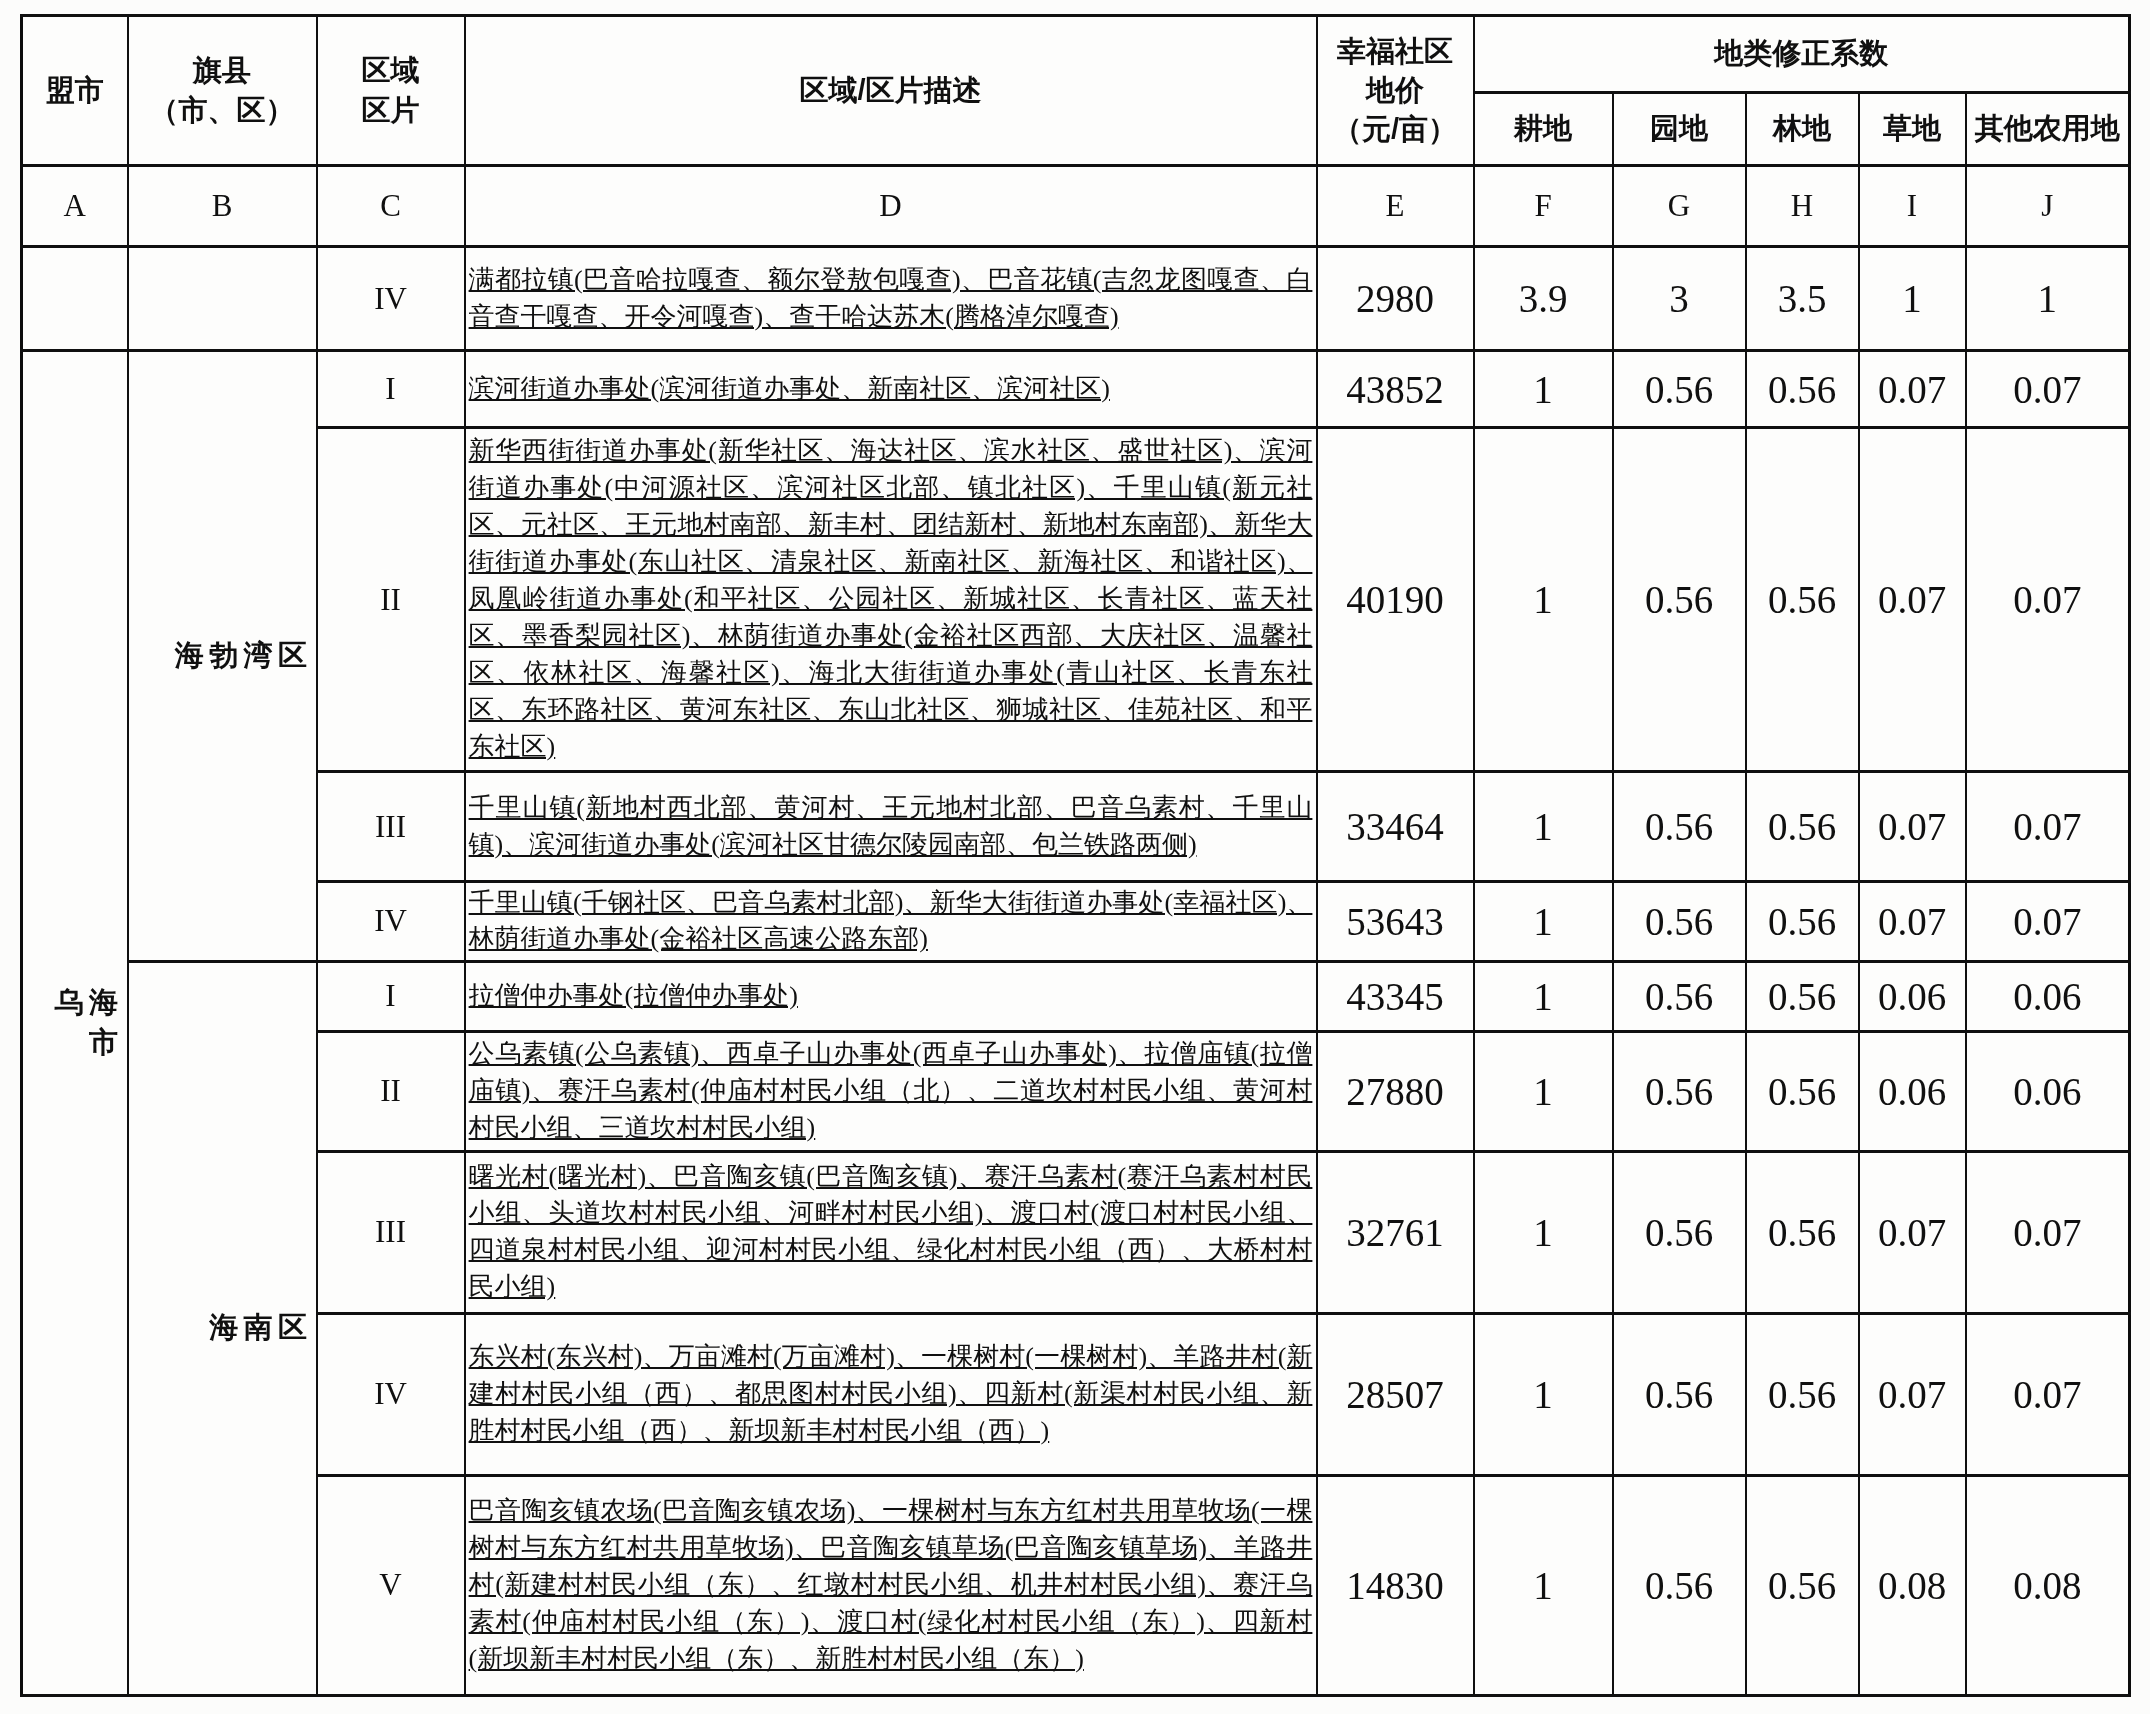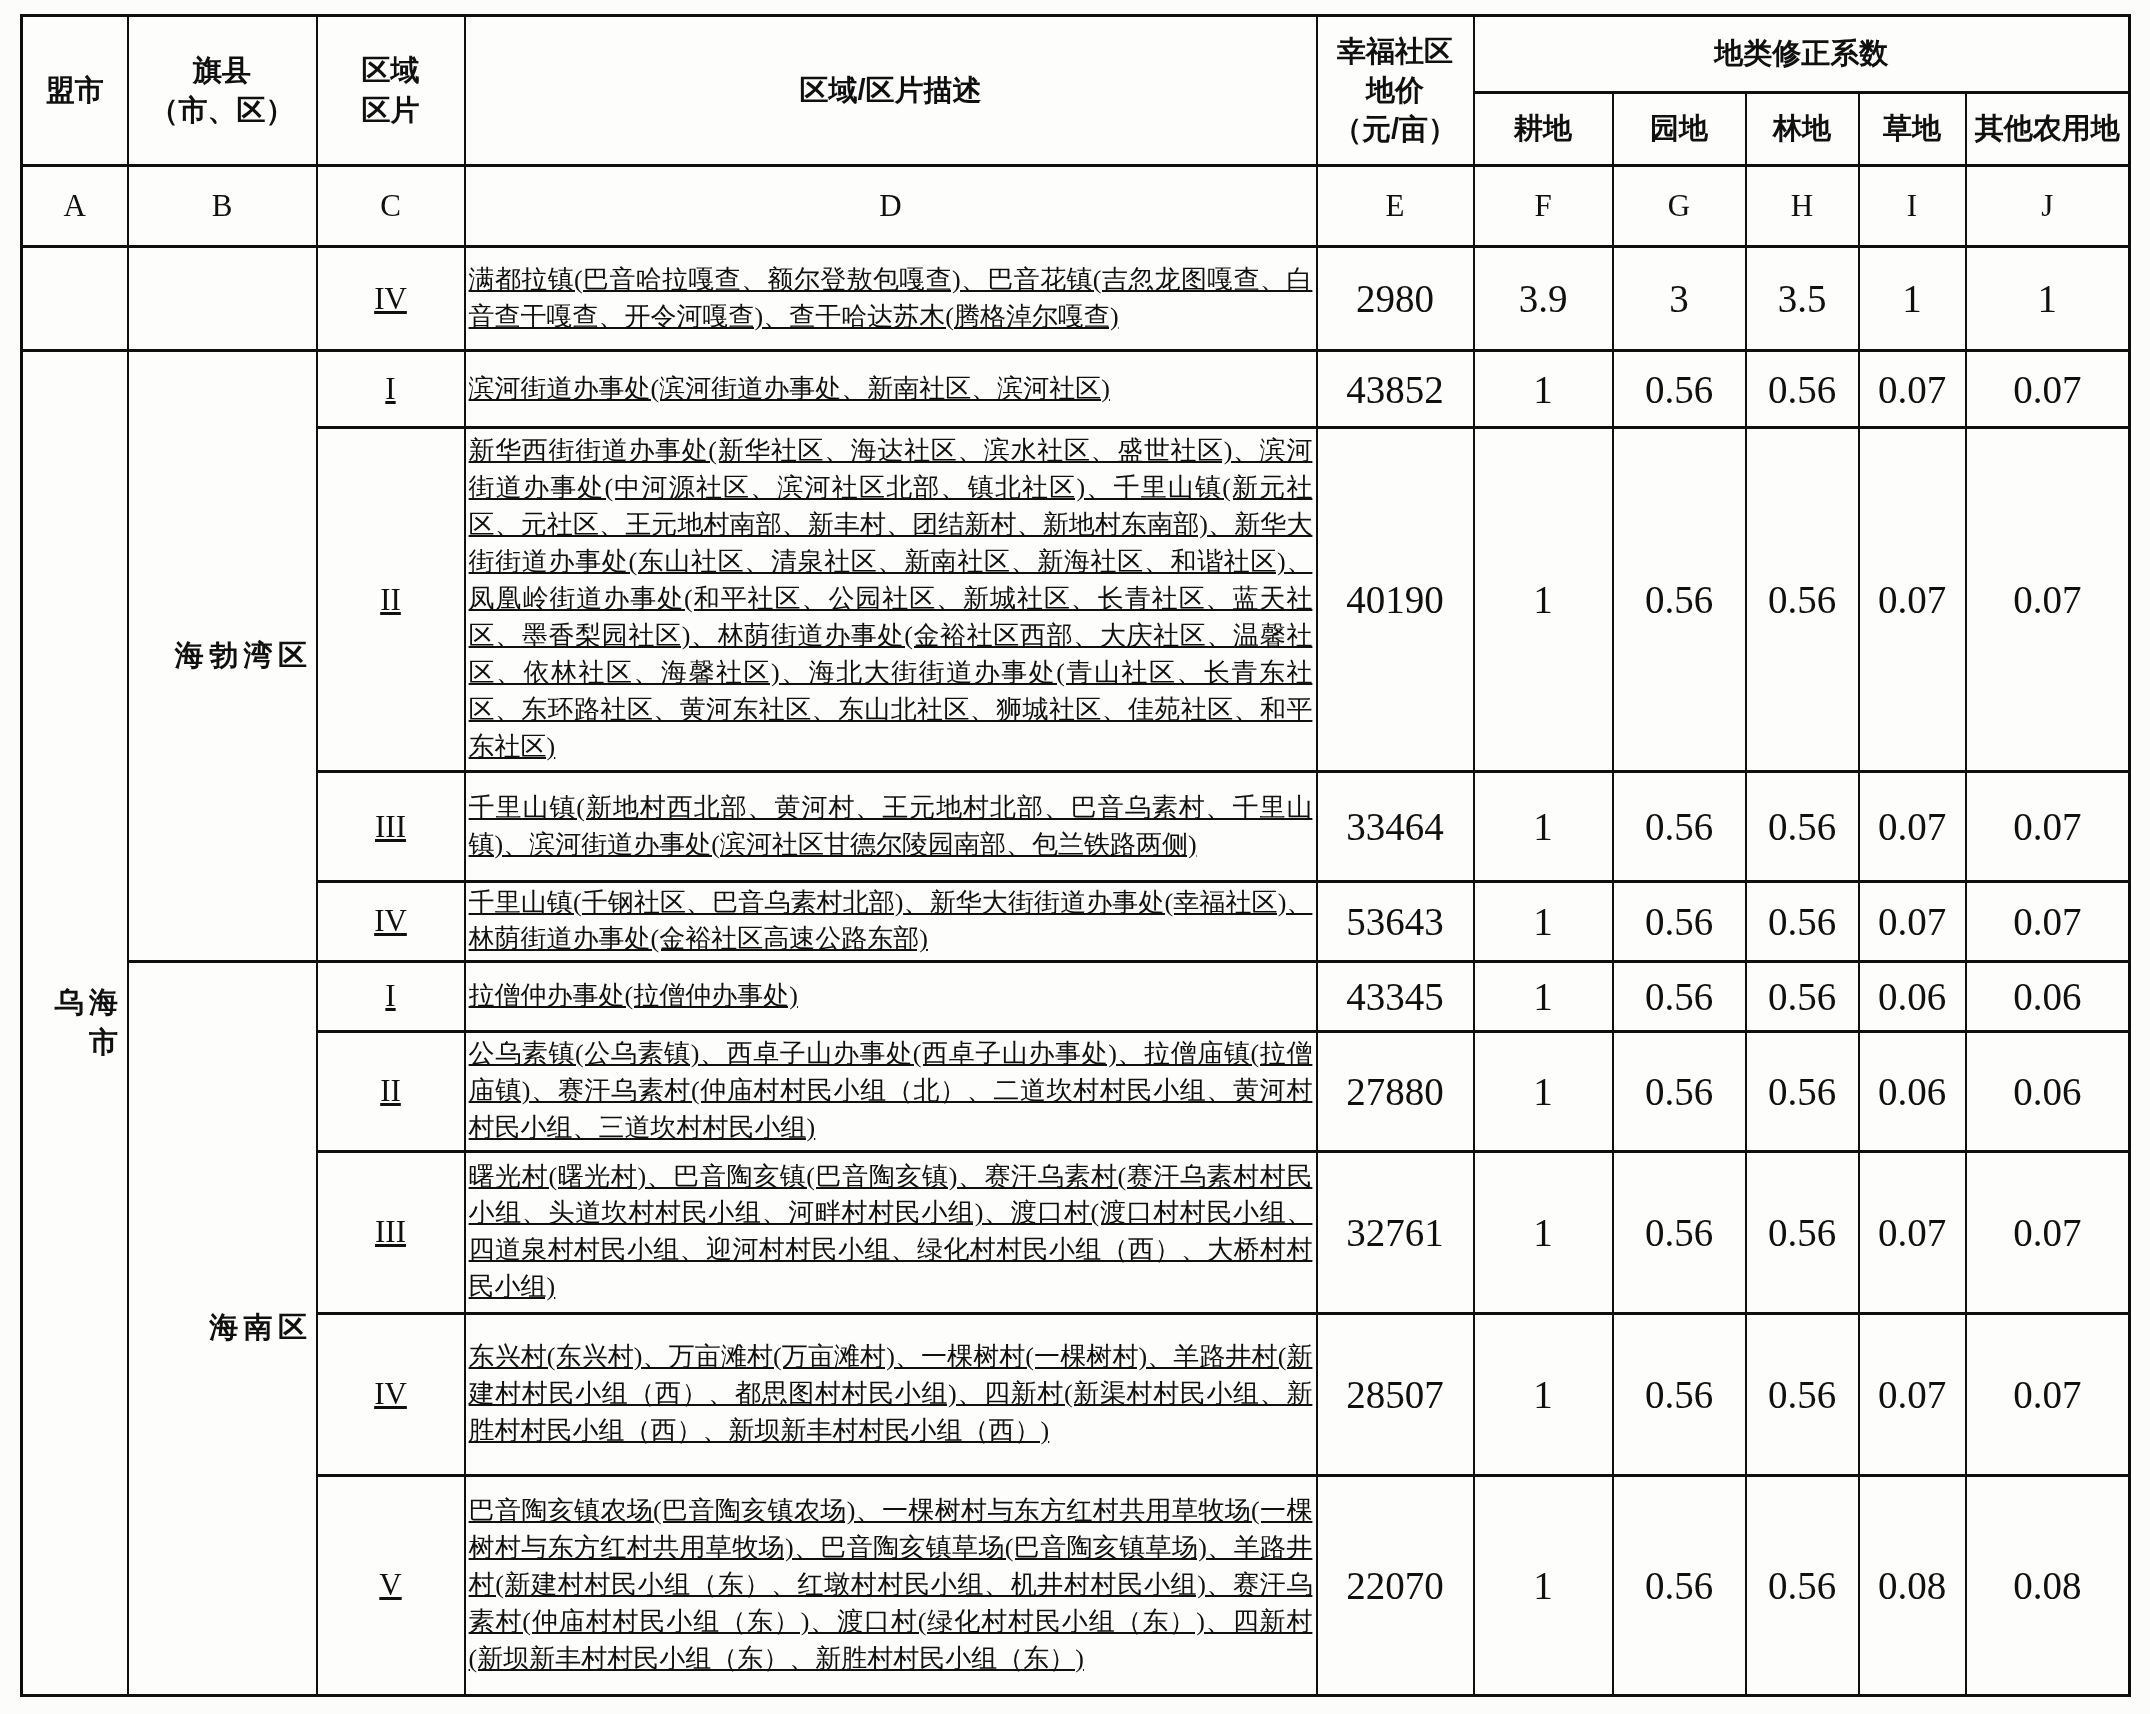--- a/index.html
+++ b/index.html
@@ -56,21 +56,20 @@
     font-weight: bold;
     font-size: 29px;
     text-align: right;
     letter-spacing: 5.4px;
     text-indent: 5.4px;
   }
   td.roman {
     font-family: "Liberation Serif", serif;
     font-size: 31px;
     text-align: center;
-    text-decoration: underline;
   }
   td.desc {
     font-family: "Liberation Serif", serif;
     font-size: 26px;
     line-height: 1.42;
     text-align: justify;
     text-justify: inter-ideograph;
     padding: 6.2px 7.7px;
     text-decoration: underline;
   }
@@ -232,21 +231,21 @@
       <td class="num">1</td>
       <td class="num">0.56</td>
       <td class="num">0.56</td>
       <td class="num">0.07</td>
       <td class="num">0.07</td>
     </tr>
 
     <tr style="height:220px">
       <td class="roman">V</td>
       <td class="desc">巴音陶亥镇农场(巴音陶亥镇农场)、一棵树村与东方红村共用草牧场(一棵树村与东方红村共用草牧场)、巴音陶亥镇草场(巴音陶亥镇草场)、羊路井村(新建村村民小组（东）、红墩村村民小组、机井村村民小组)、赛汗乌素村(仲庙村村民小组（东）)、渡口村(绿化村村民小组（东）)、四新村(新坝新丰村村民小组（东）、新胜村村民小组（东）)</td>
-      <td class="num">22070</td>
+      <td class="num">14830</td>
       <td class="num">1</td>
       <td class="num">0.56</td>
       <td class="num">0.56</td>
       <td class="num">0.08</td>
       <td class="num">0.08</td>
     </tr>
   </tbody>
     </table>
 </div>
 

